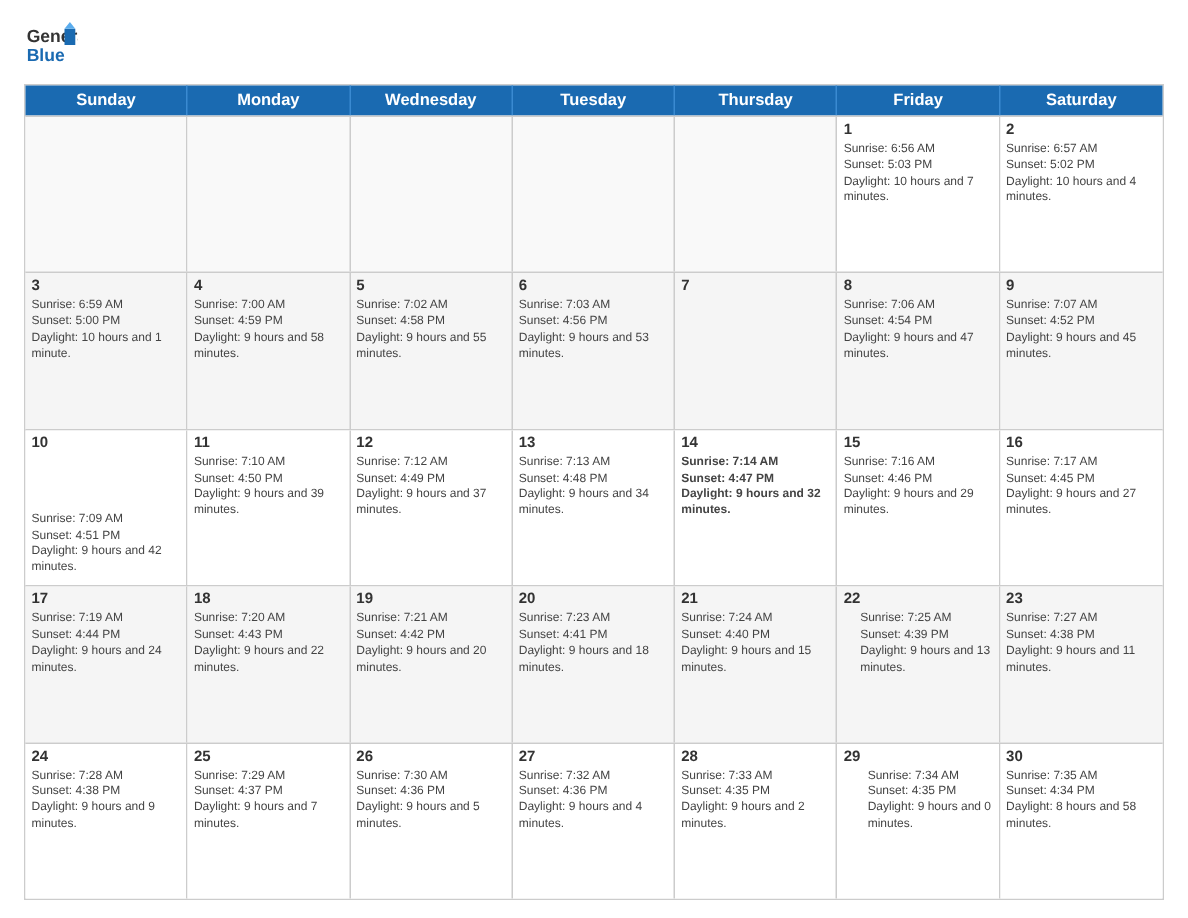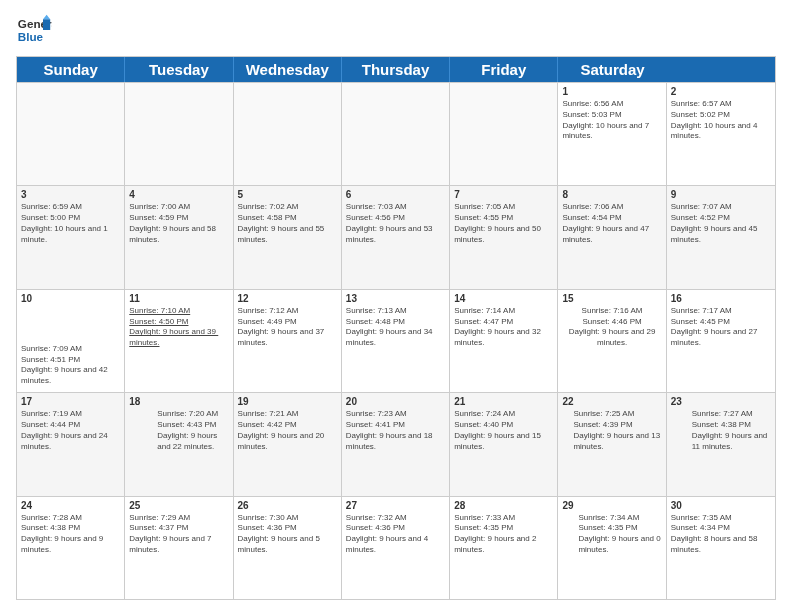--- a/index.html
+++ b/index.html
@@ -51,21 +51,21 @@
       flex-direction: column;
       border: 1px solid #ccc;
     }
     .cal-header-row {
       display: grid;
       grid-template-columns: repeat(7, 1fr);
       background: #1a6ab1;
     }
     .cal-header-cell {
       color: #fff;
-      font-size: 15px;
+      font-size: 11px;
       font-weight: bold;
       padding: 4px 4px;
       text-align: center;
       border-right: 1px solid #3a8ad1;
     }
     .cal-header-cell:last-child { border-right: none; }
     .cal-body {
       flex: 1;
       display: flex;
       flex-direction: column;
@@ -115,22 +115,23 @@
     </div>
     <div class="title-block">
       <div class="month-title"></div>
       <div class="subtitle"></div>
     </div>
   </div>
 
   <div class="calendar">
     <div class="cal-header-row">
     <div class="cal-header-cell">Sunday</div>
+        <div class="cal-header-cell">Monday</div>
+        <div class="cal-header-cell">Wednesday</div>
         <div class="cal-header-cell">Tuesday</div>
-        <div class="cal-header-cell">Wednesday</div>
         <div class="cal-header-cell">Thursday</div>
         <div class="cal-header-cell">Friday</div>
         <div class="cal-header-cell">Saturday</div>
       </div>
     <div class="cal-body">
     <div class="cal-row">
           <div class="cal-cell empty"></div>
           <div class="cal-cell empty"></div>
           <div class="cal-cell empty"></div>
           <div class="cal-cell empty"></div>
@@ -168,23 +169,20 @@
 Daylight: 9 hours and 55 minutes.</div>
           </div>
           <div class="cal-cell alt">
             <div class="day-num">6</div>
             <div class="cell-text" style="white-space: pre-wrap;">Sunrise: 7:03 AM
 Sunset: 4:56 PM
 Daylight: 9 hours and 53 minutes.</div>
           </div>
           <div class="cal-cell alt">
             <div class="day-num">7</div>
-            <div class="cell-text" style="white-space: pre-wrap;">Sunrise: 7:05 AM
-Sunset: 4:55 PM
-Daylight: 9 hours and 50 minutes.</div>
           </div>
           <div class="cal-cell alt">
             <div class="day-num">8</div>
             <div class="cell-text" style="white-space: pre-wrap;">Sunrise: 7:06 AM
 Sunset: 4:54 PM
 Daylight: 9 hours and 47 minutes.</div>
           </div>
           <div class="cal-cell alt">
             <div class="day-num">9</div>
             <div class="cell-text" style="white-space: pre-wrap;">Sunrise: 7:07 AM
@@ -194,65 +192,65 @@
         </div>
         <div class="cal-row">
           <div class="cal-cell">
             <div class="day-num">10</div>
             <div class="cell-text" style="white-space: pre-wrap; margin-top: 40px;">Sunrise: 7:09 AM
 Sunset: 4:51 PM
 Daylight: 9 hours and 42 minutes.</div>
           </div>
           <div class="cal-cell">
             <div class="day-num">11</div>
-            <div class="cell-text" style="white-space: pre-wrap; text-decoration: underline;">Sunrise: 7:10 AM
+            <div class="cell-text" style="white-space: pre-wrap;">Sunrise: 7:10 AM
 Sunset: 4:50 PM
 Daylight: 9 hours and 39 minutes.</div>
           </div>
           <div class="cal-cell">
             <div class="day-num">12</div>
             <div class="cell-text" style="white-space: pre-wrap;">Sunrise: 7:12 AM
 Sunset: 4:49 PM
 Daylight: 9 hours and 37 minutes.</div>
           </div>
           <div class="cal-cell">
             <div class="day-num">13</div>
             <div class="cell-text" style="white-space: pre-wrap;">Sunrise: 7:13 AM
 Sunset: 4:48 PM
 Daylight: 9 hours and 34 minutes.</div>
           </div>
           <div class="cal-cell">
             <div class="day-num">14</div>
-            <div class="cell-text" style="white-space: pre-wrap;">Sunrise: 7:14 AM
+            <div class="cell-text" style="white-space: pre-wrap; font-weight: bold;">Sunrise: 7:14 AM
 Sunset: 4:47 PM
 Daylight: 9 hours and 32 minutes.</div>
           </div>
           <div class="cal-cell">
             <div class="day-num">15</div>
-            <div class="cell-text" style="white-space: pre-wrap; text-align: center;">Sunrise: 7:16 AM
+            <div class="cell-text" style="white-space: pre-wrap;">Sunrise: 7:16 AM
 Sunset: 4:46 PM
 Daylight: 9 hours and 29 minutes.</div>
           </div>
           <div class="cal-cell">
             <div class="day-num">16</div>
             <div class="cell-text" style="white-space: pre-wrap;">Sunrise: 7:17 AM
 Sunset: 4:45 PM
 Daylight: 9 hours and 27 minutes.</div>
           </div>
         </div>
         <div class="cal-row">
           <div class="cal-cell alt">
             <div class="day-num">17</div>
             <div class="cell-text" style="white-space: pre-wrap;">Sunrise: 7:19 AM
 Sunset: 4:44 PM
 Daylight: 9 hours and 24 minutes.</div>
           </div>
           <div class="cal-cell alt">
             <div class="day-num">18</div>
-            <div class="cell-text" style="white-space: pre-wrap; margin-left: 28px;">Sunrise: 7:20 AM
+            <div class="cell-text" style="white-space: pre-wrap;">Sunrise: 7:20 AM
 Sunset: 4:43 PM
 Daylight: 9 hours and 22 minutes.</div>
           </div>
           <div class="cal-cell alt">
             <div class="day-num">19</div>
             <div class="cell-text" style="white-space: pre-wrap;">Sunrise: 7:21 AM
 Sunset: 4:42 PM
 Daylight: 9 hours and 20 minutes.</div>
           </div>
           <div class="cal-cell alt">
@@ -268,21 +266,21 @@
 Daylight: 9 hours and 15 minutes.</div>
           </div>
           <div class="cal-cell alt">
             <div class="day-num">22</div>
             <div class="cell-text" style="white-space: pre-wrap; margin-left: 11px;">Sunrise: 7:25 AM
 Sunset: 4:39 PM
 Daylight: 9 hours and 13 minutes.</div>
           </div>
           <div class="cal-cell alt">
             <div class="day-num">23</div>
-            <div class="cell-text" style="white-space: pre-wrap; margin-left: 21px;">Sunrise: 7:27 AM
+            <div class="cell-text" style="white-space: pre-wrap;">Sunrise: 7:27 AM
 Sunset: 4:38 PM
 Daylight: 9 hours and 11 minutes.</div>
           </div>
         </div>
         <div class="cal-row">
           <div class="cal-cell">
             <div class="day-num">24</div>
             <div class="cell-text" style="white-space: pre-wrap;">Sunrise: 7:28 AM
 Sunset: 4:38 PM
 Daylight: 9 hours and 9 minutes.</div>

